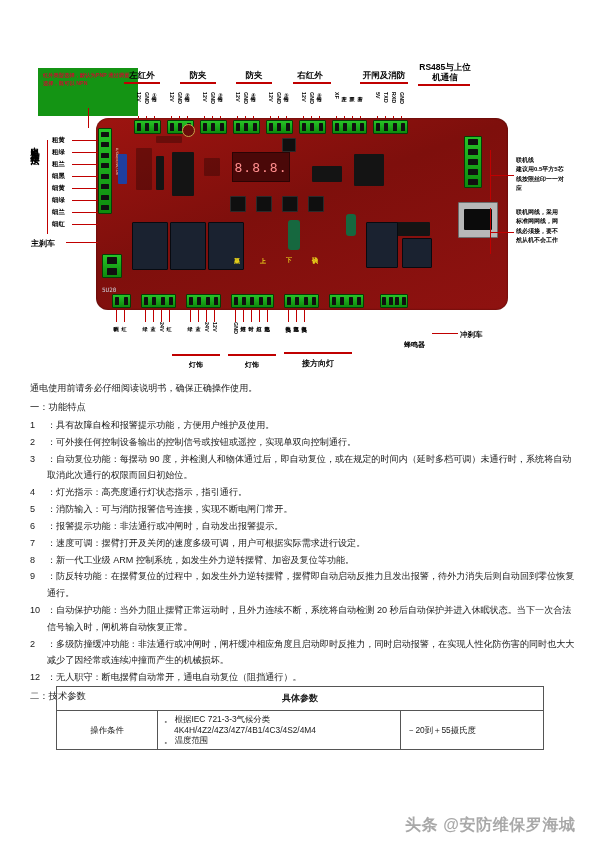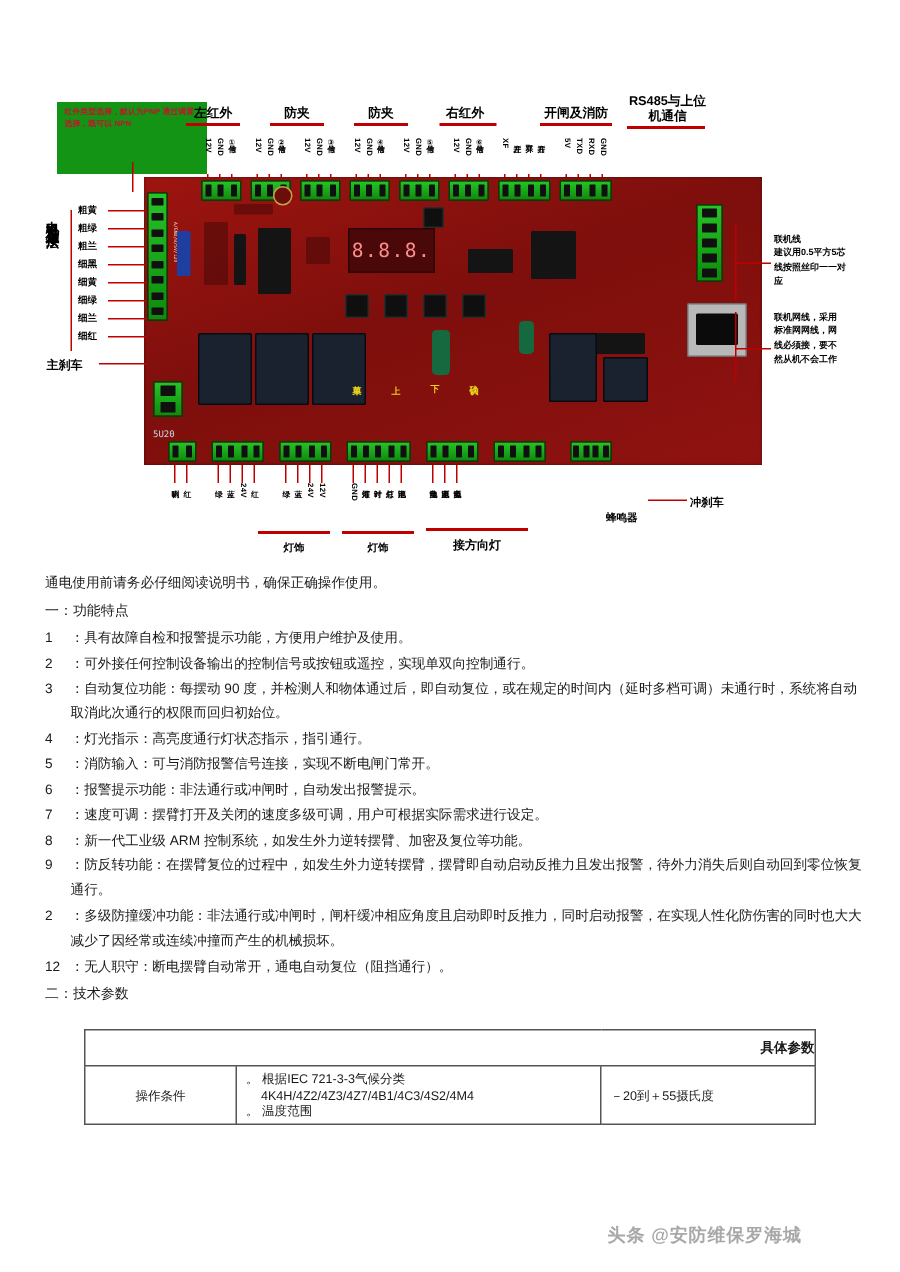--- a/index.html
+++ b/index.html
@@ -33,21 +33,21 @@
     position:absolute;font-size:9px;font-weight:bold;color:#000;
     writing-mode:vertical-rl;text-orientation:upright;letter-spacing:1.5px;
   }
   .callout{
     position:absolute;font-size:6px;line-height:1.55;font-weight:bold;color:#000;
     width:78px;
   }
   
   #pcb{position:absolute;left:96px;top:118px;width:412px;height:192px;
        background:linear-gradient(160deg,#9d1410 0%,#7e0f0c 45%,#8f1210 100%);
-       border-radius:0;box-shadow:0 0 2px rgba(0,0,0,.5) inset;}
+       border-radius:12px;box-shadow:0 0 2px rgba(0,0,0,.5) inset;}
   .pcb-dark{position:absolute;background:rgba(0,0,0,.28);}
   .term{position:absolute;background:linear-gradient(180deg,#27c327,#0d8b0d);
         border:.7px solid #063d06;border-radius:1px;box-sizing:border-box;
         display:flex;align-items:center;justify-content:space-around;}
   .term .pin{width:4px;height:60%;background:#101010;border-radius:.5px;}
   .blk{position:absolute;background:#1a2230;border:.7px solid #070a10;border-radius:1px;}
   .chip{position:absolute;background:#141414;border-radius:1px;}
   .cap{position:absolute;background:#16683f;border-radius:50%;}
   .cap2{position:absolute;background:#1f3fa0;border-radius:1px;}
   .seg{position:absolute;background:#4a0808;border:.6px solid #2b0404;
@@ -62,28 +62,28 @@
   
   #body-text{position:absolute;left:30px;top:380px;width:548px;font-size:9.1px;line-height:1.85;}
   .para{margin:0 0 1px 0;white-space:normal;}
   .num-item{display:flex;margin:0;}
   .num{width:17px;flex:none;}
   .txt{flex:1;}
   .sect{margin:2px 0 1px 0;font-size:9.3px;}
   
   #spec-table{position:absolute;left:56px;top:686px;width:488px;border-collapse:collapse;font-size:8.4px;}
   #spec-table td{border:1px solid #555;padding:3px 6px;vertical-align:middle;}
-  .t-title{text-align:right;font-weight:bold;font-size:9px;padding:5px 0 !important;margin-left:48px;}
+  .t-title{text-align:center;font-weight:bold;font-size:9px;padding:5px 0 !important;margin-left:48px;}
   .t-c1{width:88px;text-align:center;}
   .t-c3{width:130px;}
   .bullet{display:block;}
   .bullet:before{content:"。 ";}
   .indent{display:block;padding-left:10px;}
   
-  #watermark{position:absolute;left:405px;top:815px;font-size:12px;color:#9a9a9a;
+  #watermark{position:absolute;left:405px;top:815px;font-size:16px;color:#9a9a9a;
     font-weight:bold;letter-spacing:.6px;opacity:.85;}
 </style>
 </head>
 <body>
 
 <div id="diagram">
 
   <div class="green-note" style="left:38px;top:68px;width:90px;height:40px;">红外类型选择，默认为PNP 通过调置选择，既可以 NPN</div>
   <div class="lead lead-v" style="left:88px;top:108px;height:20px;"></div>
 
@@ -437,20 +437,24 @@
       </div>
       <div class="num-item">
         <span class="num">8</span>
         <span class="txt">：新一代工业级 ARM 控制系统，如发生外力逆转摆臂、加密及复位等功能。</span>
       </div>
       <div class="num-item">
         <span class="num">9</span>
         <span class="txt">：防反转功能：在摆臂复位的过程中，如发生外力逆转摆臂，摆臂即自动启动反推力且发出报警，待外力消失后则自动回到零位恢复通行。</span>
       </div>
       <div class="num-item">
+        <span class="num">10</span>
+        <span class="txt">：自动保护功能：当外力阻止摆臂正常运动时，且外力连续不断，系统将自动检测 20 秒后自动保护并进入休眠状态。当下一次合法信号输入时，闸机将自动恢复正常。</span>
+      </div>
+      <div class="num-item">
         <span class="num">2</span>
         <span class="txt">：多级防撞缓冲功能：非法通行或冲闸时，闸杆缓冲相应角度且启动即时反推力，同时启动报警，在实现人性化防伤害的同时也大大减少了因经常或连续冲撞而产生的机械损坏。</span>
       </div>
       <div class="num-item">
         <span class="num">12</span>
         <span class="txt">：无人职守：断电摆臂自动常开，通电自动复位（阻挡通行）。</span>
       </div>
     </div>
   <p class="sect">二：技术参数</p>
 </div>

